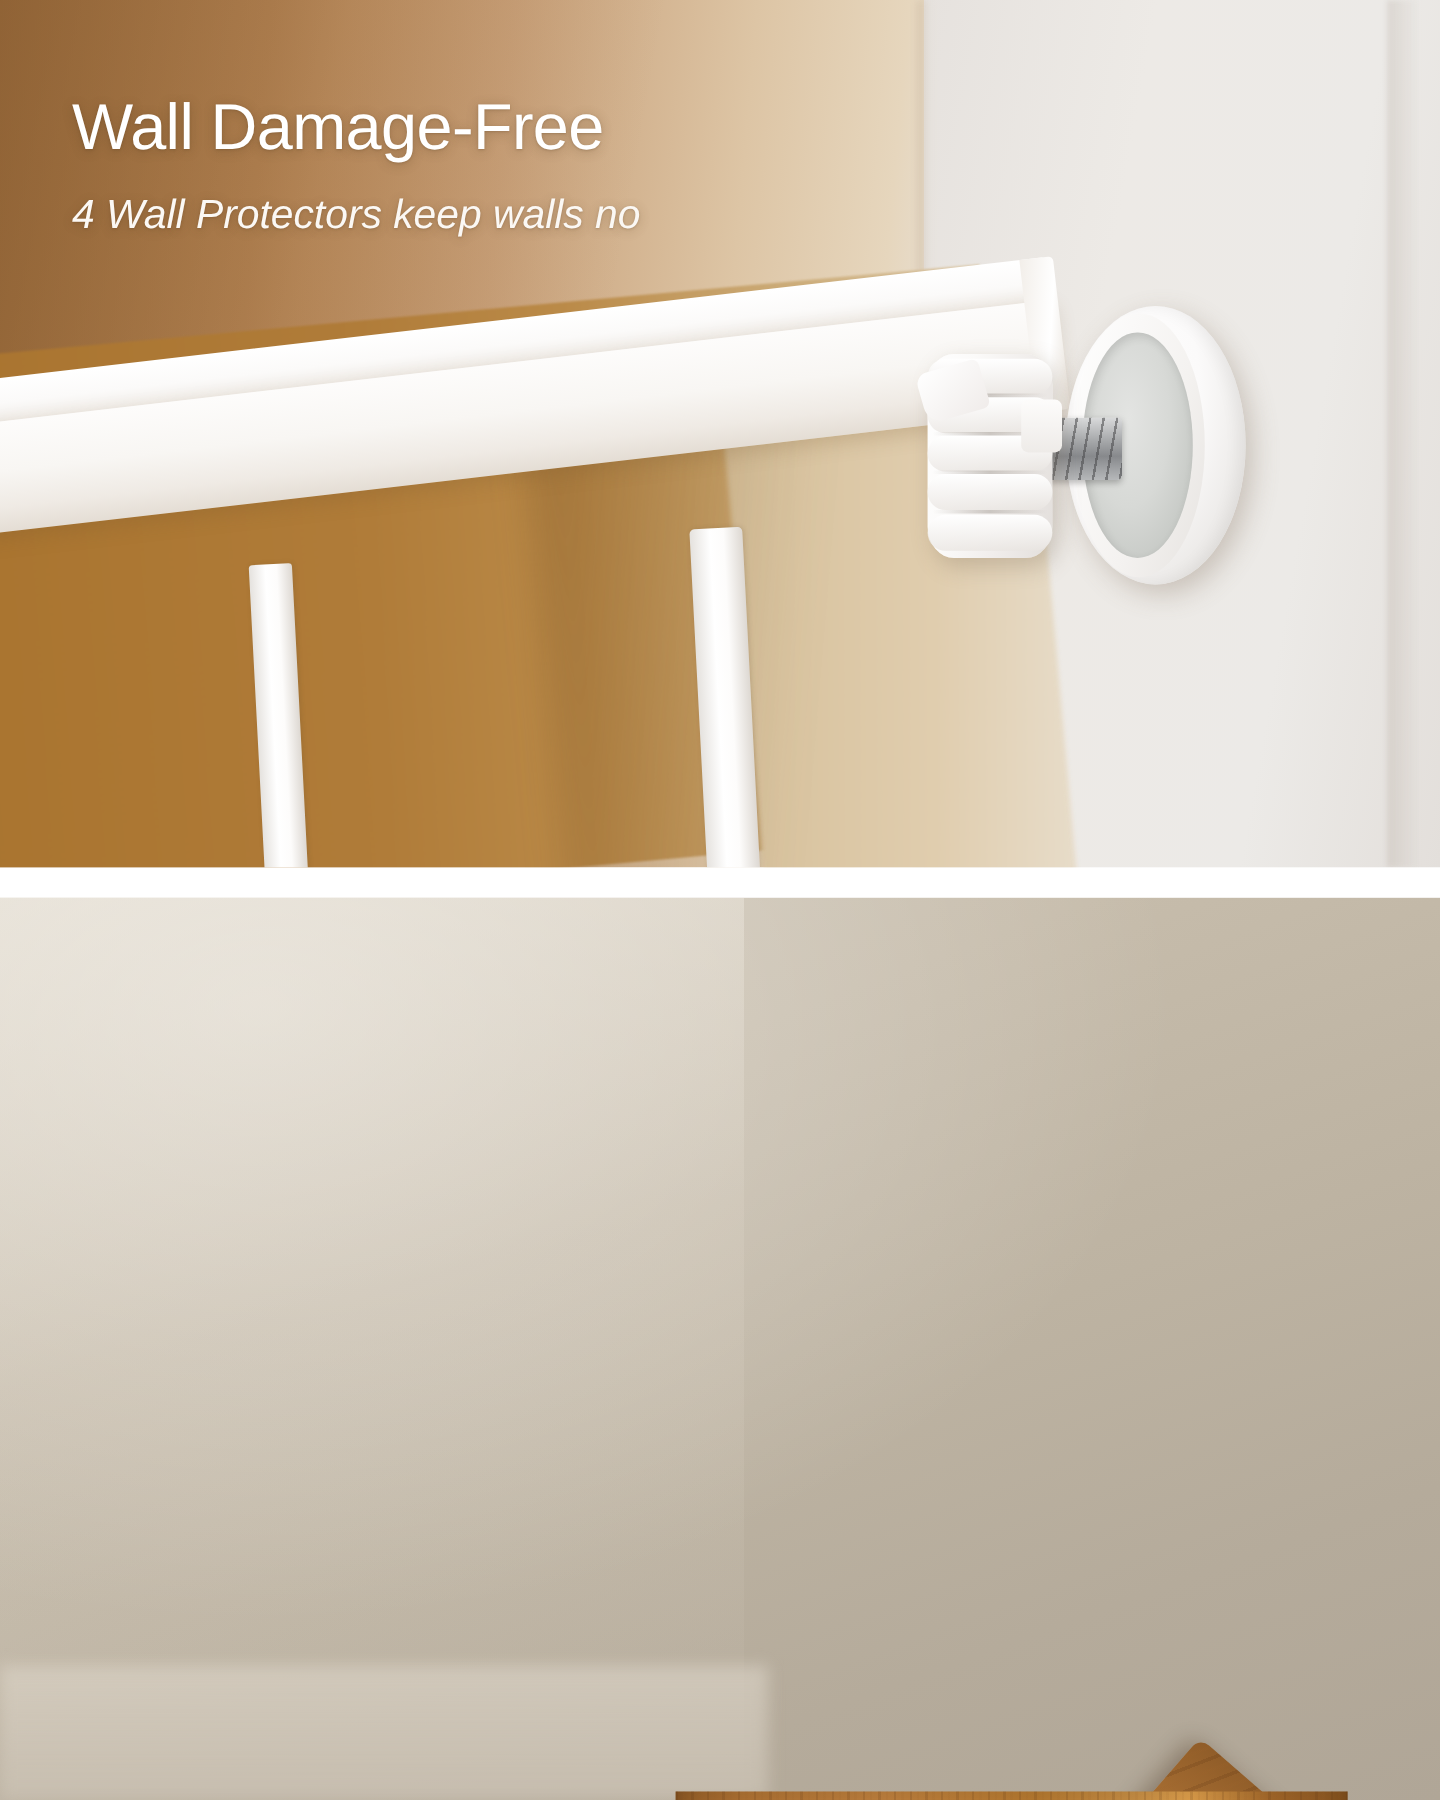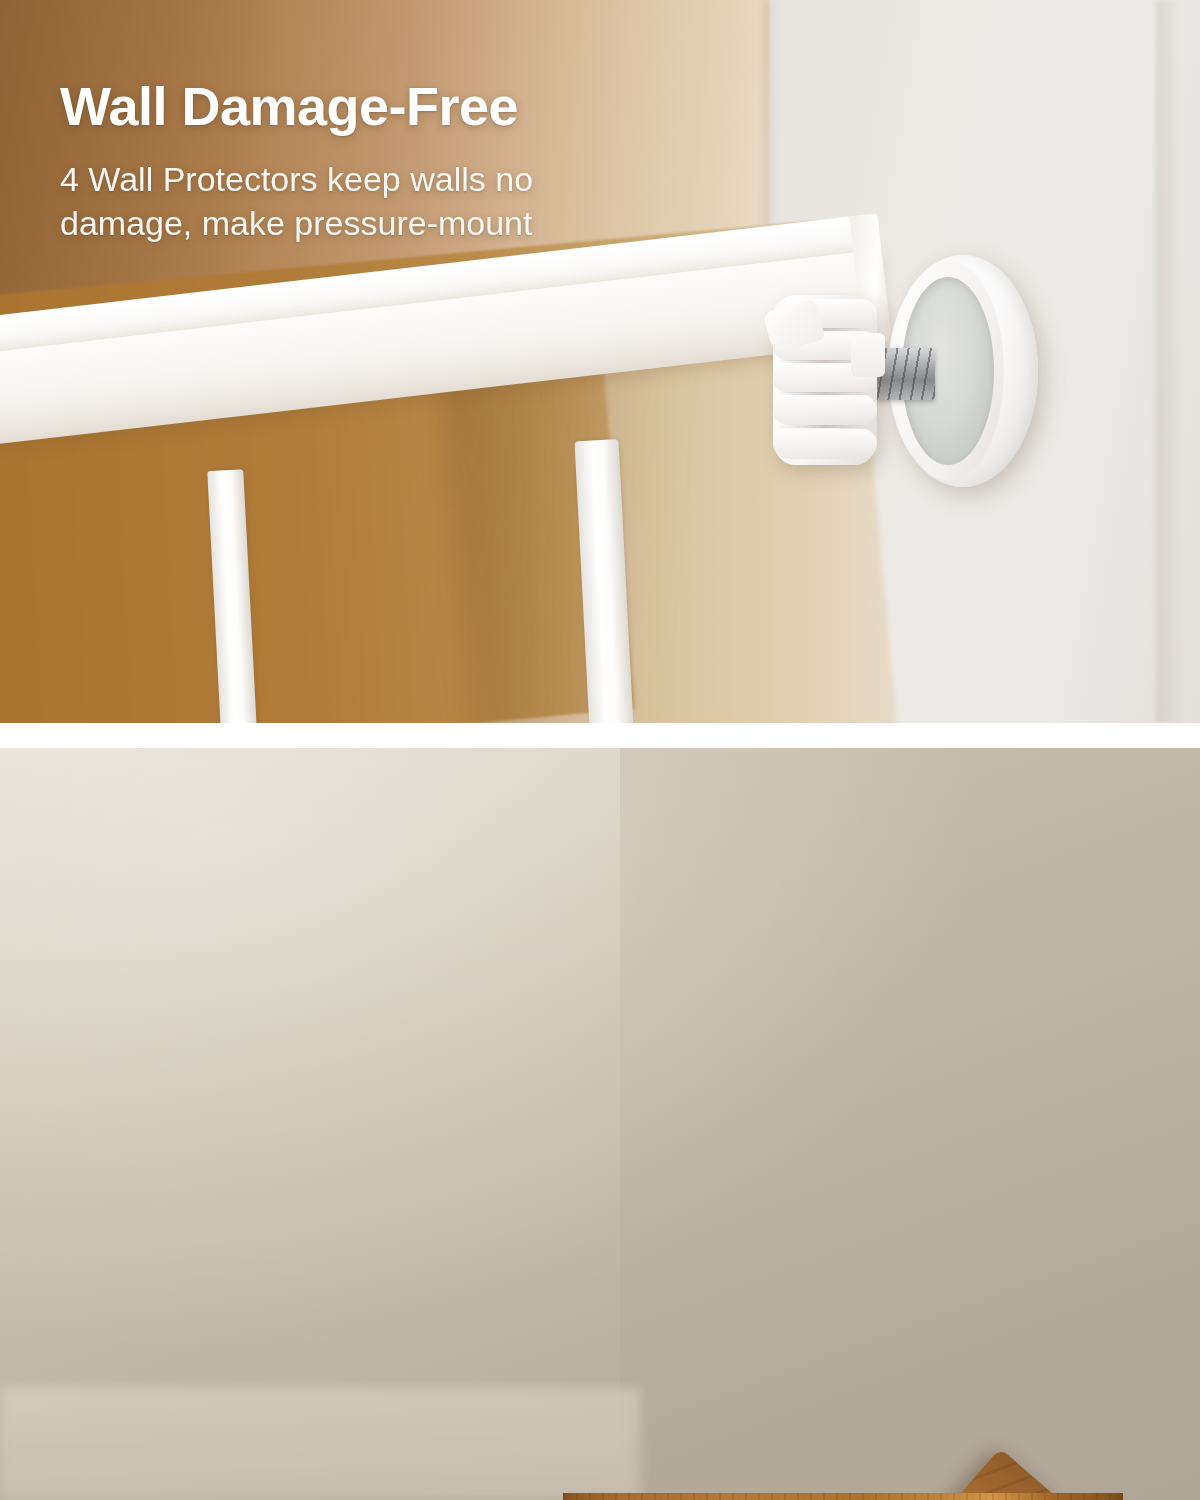--- a/index.html
+++ b/index.html
@@ -111,27 +111,27 @@
   #handrail{ left:1000px; top:700px; width:420px; height:330px; transform:rotate(41deg); transform-origin:left top;
      background:linear-gradient(172deg,#8f5c28 0%, #a96f33 18%, #b87e3e 42%, #a06831 68%, #7c4c1e 100%);
      border-radius:10px; box-shadow:-6px 4px 18px rgba(50,28,8,.30); }
   #handrail-grain{ left:1000px; top:700px; width:420px; height:330px; transform:rotate(41deg); transform-origin:left top;
      border-radius:10px; opacity:.8; }
 
   
   .txt-block{ position:absolute; z-index:30; }
   #txt-top{ left:60px; top:78px; width:720px; }
 
-  .headline{ color:#ffffff; font-weight:bold; letter-spacing:-.5px;
+  .headline{ color:#ffffff; font-weight:normal; letter-spacing:-.5px;
      text-shadow:0 2px 10px rgba(90,62,30,.32), 0 1px 2px rgba(80,55,28,.25); }
   #headline-top{ font-size:54px; line-height:1.05; }
 
   .subcopy{ color:#fbf8f4; font-size:34px; line-height:1.31; font-weight:normal;
      text-shadow:0 2px 9px rgba(90,62,30,.30), 0 1px 2px rgba(80,55,28,.22); }
-  #sub-top{ margin-top:22px; }
+  #sub-top{ margin-top:22px;font-style:italic; }
 </style>
 </head>
 <body>
 
 <div class="sheet">
 
   <div class="panel" id="panel-top">
 
     <div class="t-bg"></div>
     <div class="t-wall-right"></div>
@@ -167,21 +167,20 @@
         <div class="groove" style="top:130px"></div>
         <div class="knob-tab"></div>
       </div>
       <div class="knob-neck"></div>
     </div>
 
     <div class="txt-block" id="txt-top">
       <div class="headline" id="headline-top">Wall Damage-Free</div>
       <div class="subcopy" id="sub-top">
         <div>4 Wall Protectors keep walls no</div>
-        <div>damage, make pressure-mount</div>
       </div>
     </div>
   </div>
 
   <div class="panel-divider"></div>
 
   <div class="panel" id="panel-bottom">
 
     <div class="b-bg"></div>
     <div class="b-wall-light"></div>

